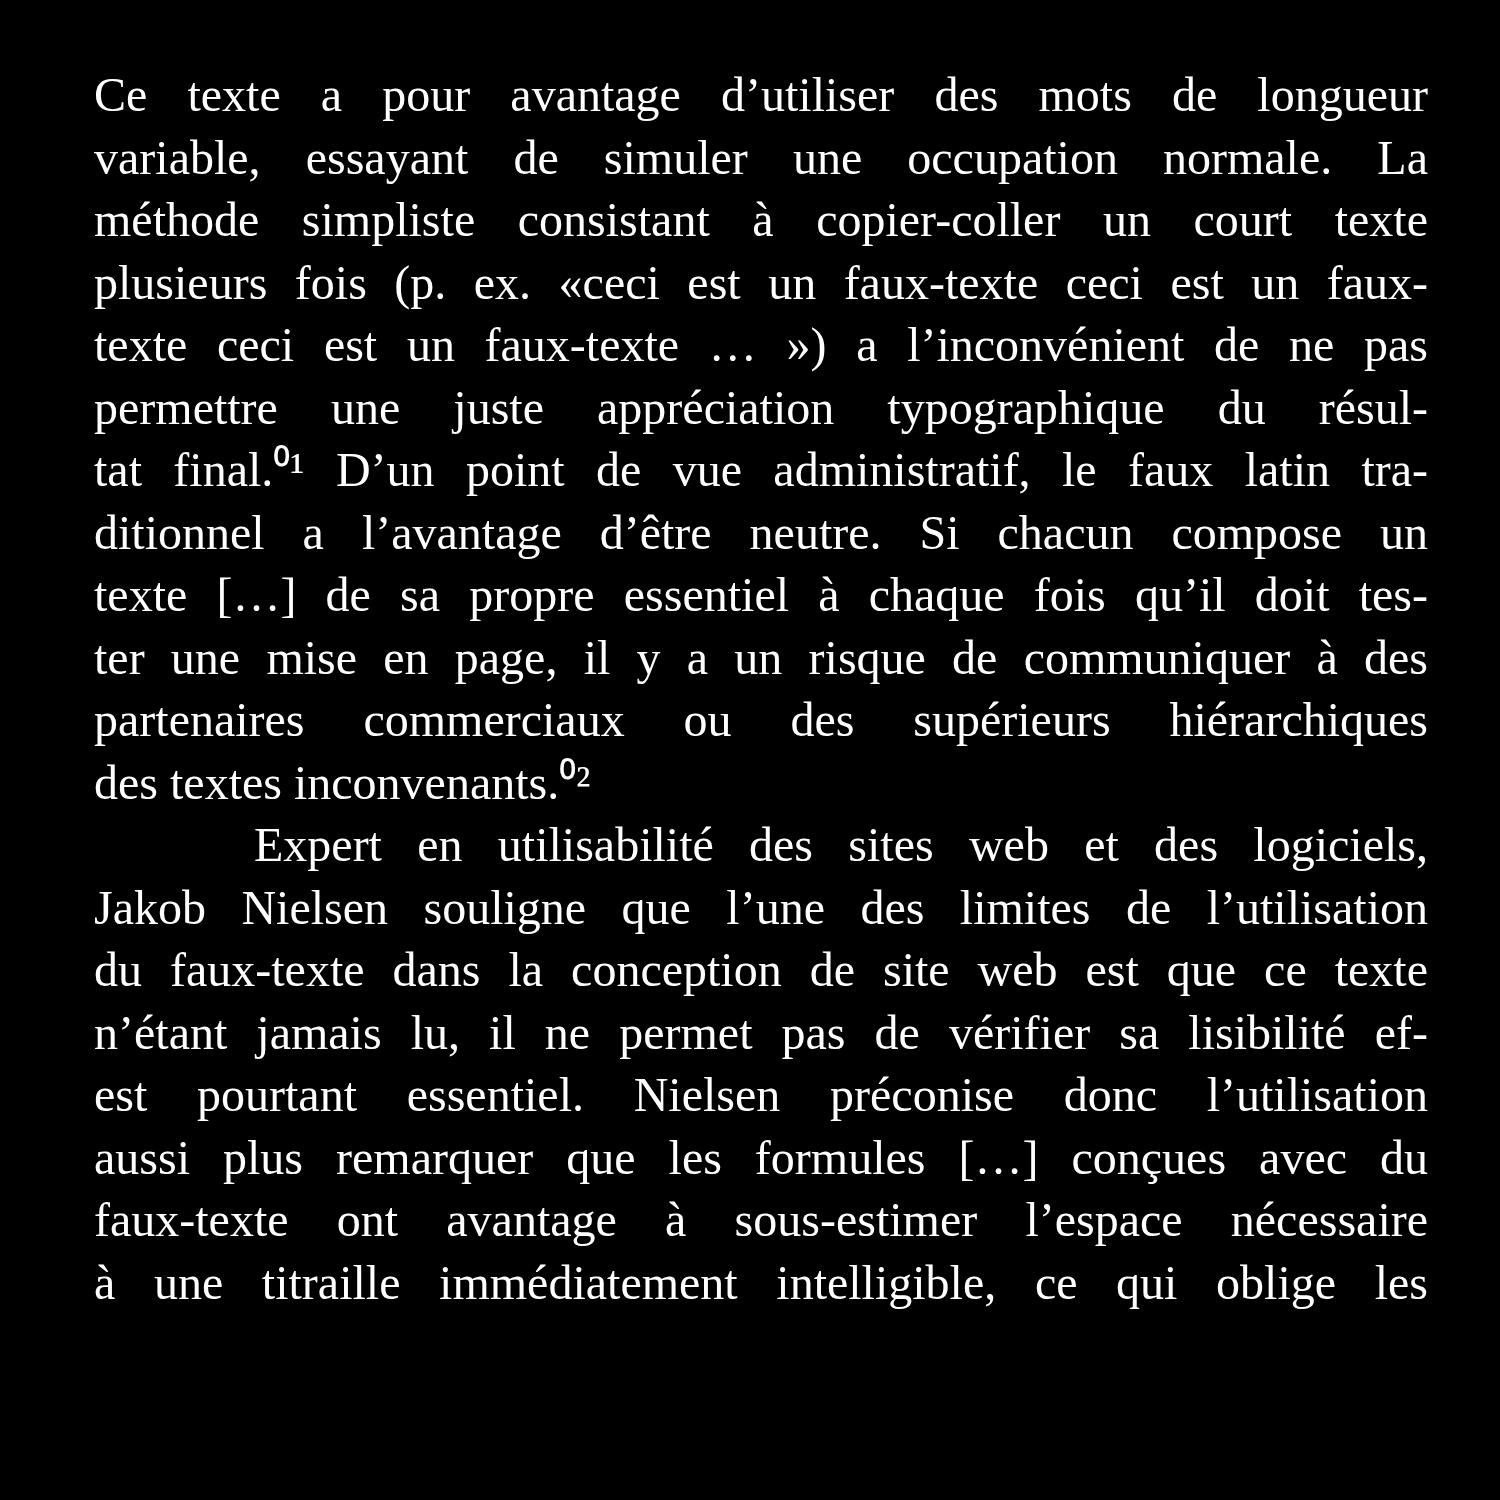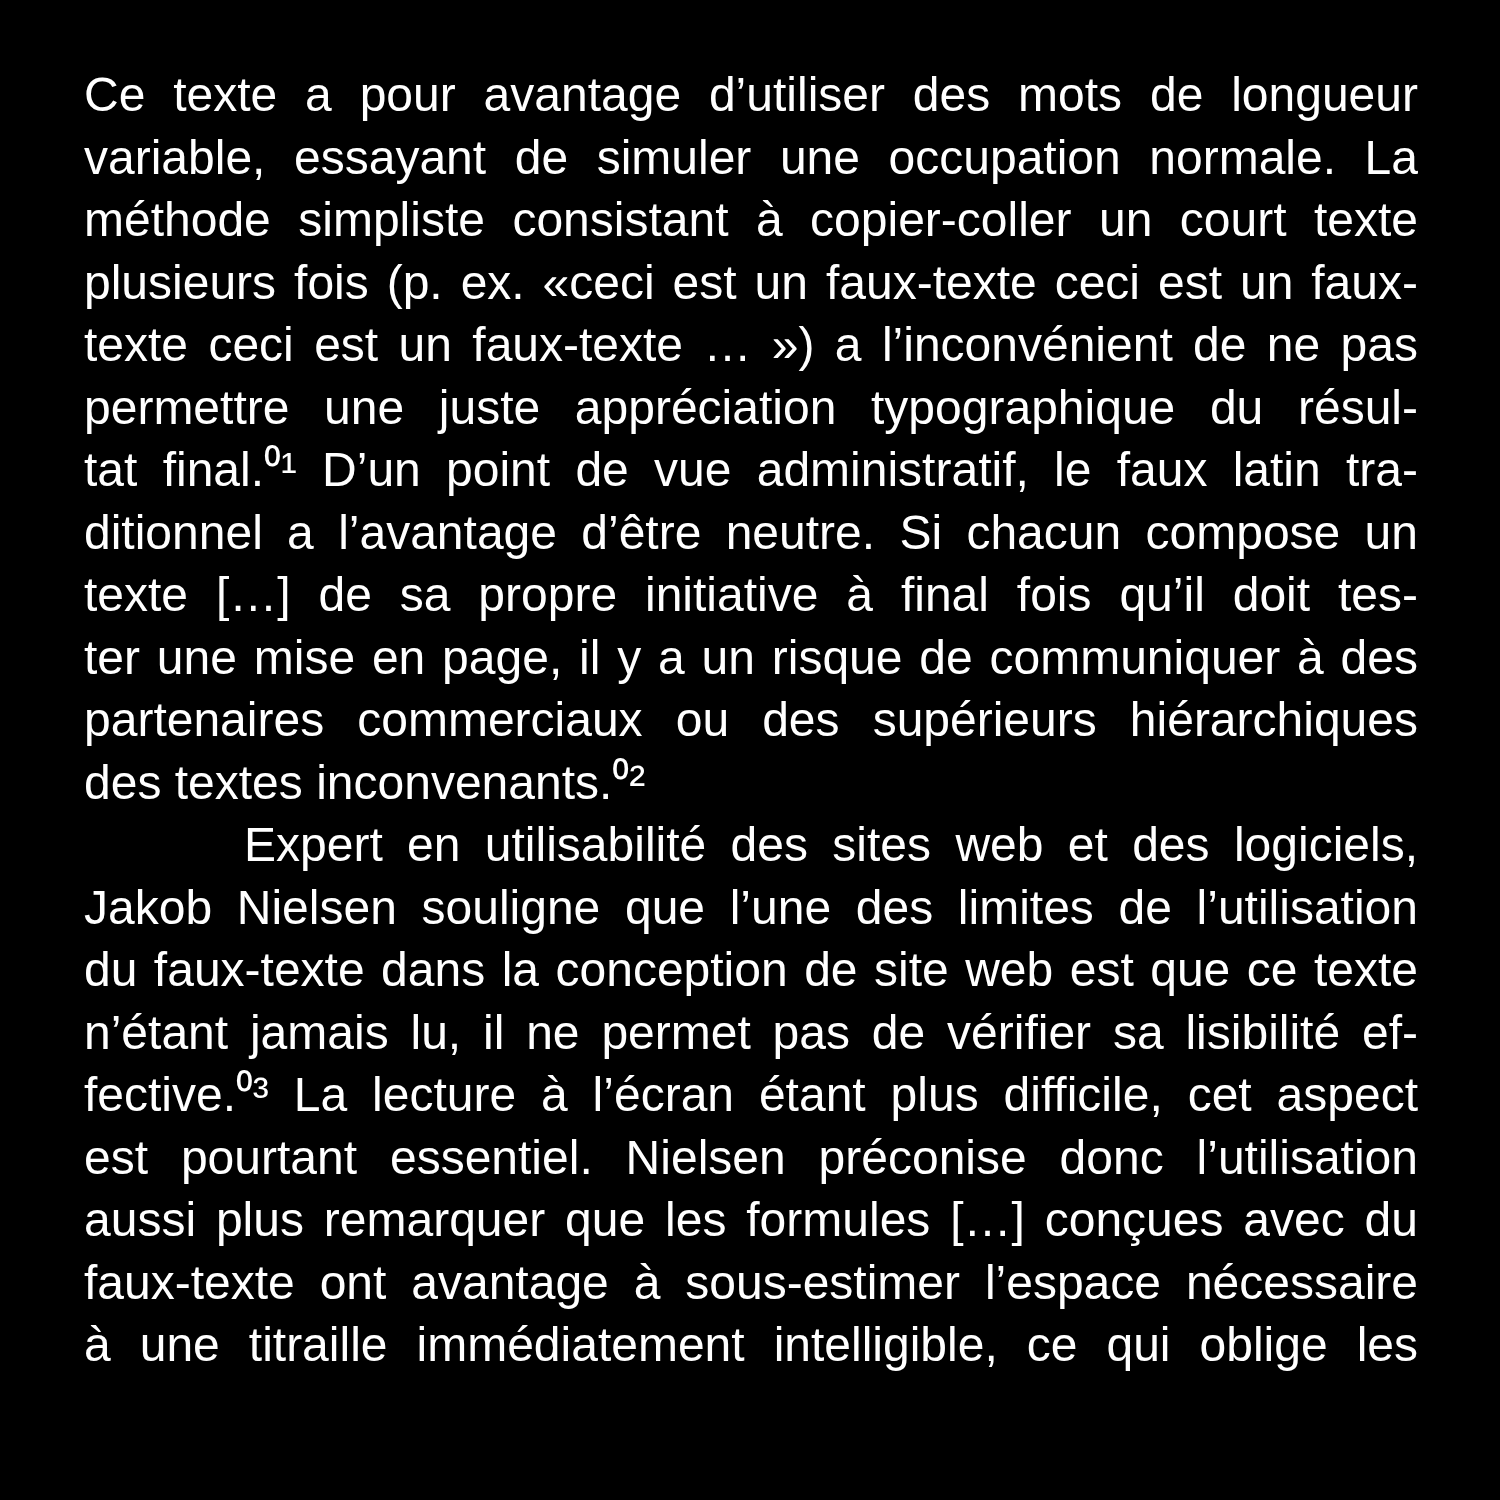--- a/index.html
+++ b/index.html
@@ -13,25 +13,25 @@
     overflow: hidden;
   }
   .page {
     position: relative;
     width: 1500px;
     height: 1500px;
     background: #000000;
   }
   .text-column {
     position: absolute;
-    left: 84px;
+    left: 94px;
     top: 64px;
     width: 1334px;
     color: #ffffff;
-    font-family: Liberation Sans, sans-serif;
+    font-family: Liberation Serif, serif;
     font-size: 48px;
     line-height: 62.5px;
     font-weight: 400;
     letter-spacing: 0;
   }
   .paragraph {
     margin: 0;
     padding: 0;
   }
   .line {
@@ -56,30 +56,29 @@
   <section class="text-column" id="text-column" style="color: rgb(255, 255, 255);">
       <div class="paragraph">
         <div class="line">Ce texte a pour avantage d’utiliser des mots de longueur</div>
         <div class="line">variable, essayant de simuler une occupation normale. La</div>
         <div class="line">méthode simpliste consistant à copier-coller un court texte</div>
         <div class="line">plusieurs fois (p. ex. «ceci est un faux-texte ceci est un faux-</div>
         <div class="line">texte ceci est un faux-texte … ») a l’inconvénient de ne pas</div>
         <div class="line">permettre une juste appréciation typographique du résul-</div>
         <div class="line">tat final.⁰¹ D’un point de vue administratif, le faux latin tra-</div>
         <div class="line">ditionnel a l’avantage d’être neutre. Si chacun compose un</div>
-        <div class="line">texte […] de sa propre initiative à final fois qu’il doit tes-</div>
+        <div class="line">texte […] de sa propre essentiel à chaque fois qu’il doit tes-</div>
         <div class="line">ter une mise en page, il y a un risque de communiquer à des</div>
         <div class="line">partenaires commerciaux ou des supérieurs hiérarchiques</div>
         <div class="line flush">des textes inconvenants.⁰²</div>
       </div>
       <div class="paragraph">
         <div class="line indent">Expert en utilisabilité des sites web et des logiciels,</div>
         <div class="line">Jakob Nielsen souligne que l’une des limites de l’utilisation</div>
         <div class="line">du faux-texte dans la conception de site web est que ce texte</div>
         <div class="line">n’étant jamais lu, il ne permet pas de vérifier sa lisibilité ef-</div>
-        <div class="line">fective.⁰³ La lecture à l’écran étant plus difficile, cet aspect</div>
         <div class="line">est pourtant essentiel. Nielsen préconise donc l’utilisation</div>
         <div class="line">aussi plus remarquer que les formules […] conçues avec du</div>
         <div class="line">faux-texte ont avantage à sous-estimer l’espace nécessaire</div>
         <div class="line">à une titraille immédiatement intelligible, ce qui oblige les</div>
       </div>
     </section>
 </main>
 
 </body></html>

